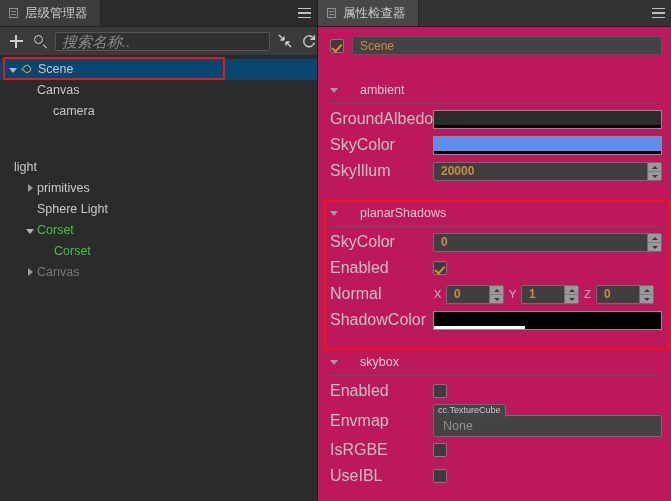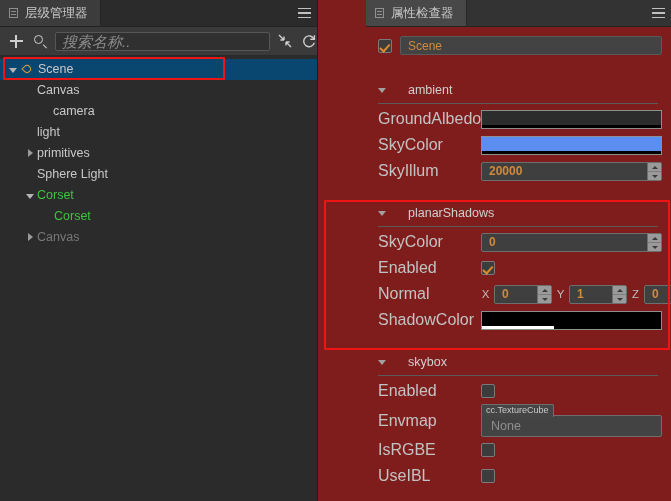--- a/index.html
+++ b/index.html
@@ -25,21 +25,21 @@
 
   
   .panel {
     position: relative;
     height: 501px;
     background: #2b2b2b;
     box-sizing: border-box;
     overflow: hidden;
   }
   .panel-left  { width: 318px; border-right: 1px solid #1e1e1e; }
-  .panel-right { width: 353px; background: #7f1d1d; padding-left: 48px; }
+  .panel-right { width: 353px; background: #be185d; }
 
   .tabbar {
     position: relative;
     height: 26px;
     background: #2b2b2b;
     display: flex;
     align-items: stretch;
     border-bottom: 1px solid #232323;
   }
   .panel-right .tabbar { background: #333333; }
@@ -446,21 +446,21 @@
           <span class="tree-label">Scene</span>
         </div>
         <div class="tree-row" style="padding-left: 23px;">
           <span class="arrow"></span>
           <span class="tree-label">Canvas</span>
         </div>
         <div class="tree-row" style="padding-left: 39px;">
           <span class="arrow"></span>
           <span class="tree-label">camera</span>
         </div>
-        <div class="tree-row" style="padding-left: 23px;">
+        <div class="tree-row" style=" margin-top: 35px;">
           <span class="arrow"></span>
           <span class="tree-label">light</span>
         </div>
         <div class="tree-row" style="padding-left: 23px;">
           <span class="arrow right"></span>
           <span class="tree-label">primitives</span>
         </div>
         <div class="tree-row" style="padding-left: 23px;">
           <span class="arrow"></span>
           <span class="tree-label">Sphere Light</span>

